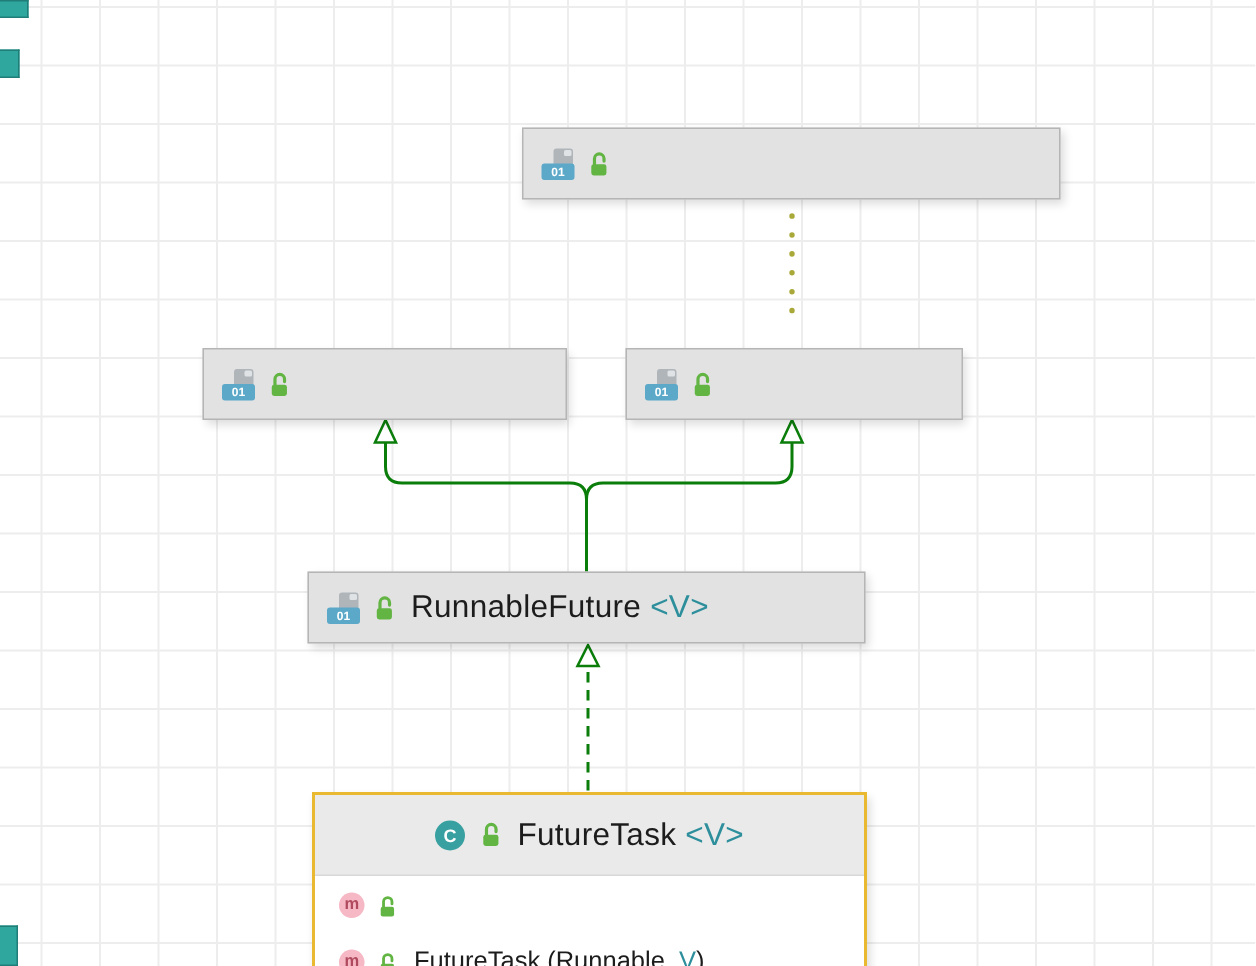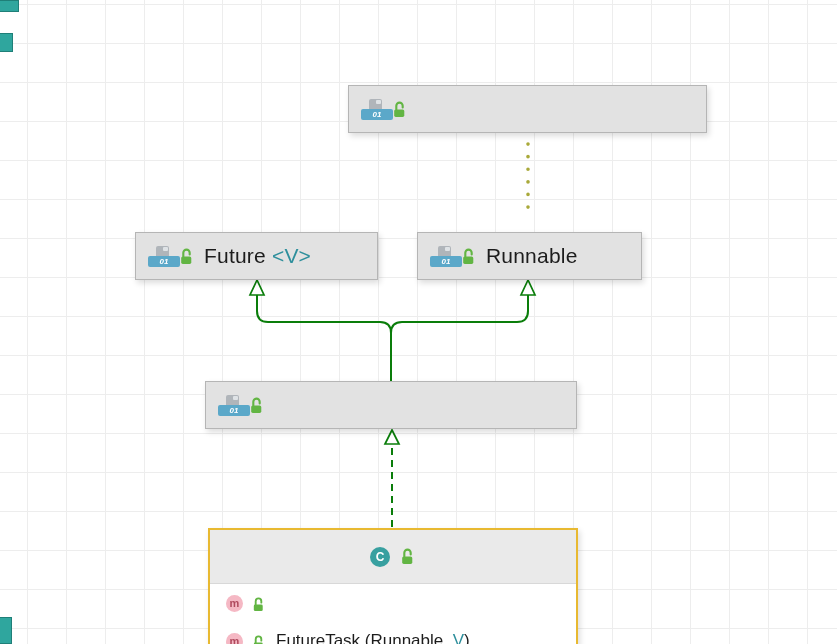--- a/index.html
+++ b/index.html
@@ -46,25 +46,24 @@
   .iface-icon{position:relative;width:21px;height:21px;flex:none;}
   .iface-icon .doc{
     position:absolute;right:0;top:0;width:13px;height:12px;
     background:#b0b5ba;border-radius:2px;
   }
   .iface-icon .doc::after{
     content:"";position:absolute;right:1px;top:1px;width:5px;height:4px;
     background:#dfe3e6;border-radius:1px;
   }
   .iface-icon .badge{
-    position:absolute;left:0;bottom:0;width:32px;height:11px;
+    position:absolute;left:0;bottom:0;width:22px;height:11px;
     background:var(--interface-badge-blue);color:#fff;
     font-size:8px;font-weight:bold;line-height:11px;text-align:center;
     border-radius:2px;
-    font-style:italic;
   }
   .lock{width:17px;height:17px;flex:none;display:flex;align-items:flex-end;}
   .class-icon{
     width:20px;height:20px;border-radius:50%;flex:none;
     background:var(--class-icon-teal);color:#fff;
     font-size:12px;font-weight:bold;
     display:flex;align-items:center;justify-content:center;
   }
   .method-icon{
     width:17px;height:17px;border-radius:50%;flex:none;
@@ -130,59 +129,59 @@
     <span class="iface-icon">
       <span class="doc"></span>
       <span class="badge">01</span>
     </span>
     <span class="lock">
       <svg viewBox="0 0 16 16" width="17" height="17">
         <path d="M5 8 V4.5 a3 3 0 0 1 6 0 V6" fill="none" style="stroke:var(--lock-green)" stroke-width="2" stroke-linecap="round"></path>
         <rect x="3" y="8" width="9.5" height="7" rx="1.5" style="fill:var(--lock-green)"></rect>
       </svg>
     </span>
-    <span class="title"><span>Future </span><span class="generic">&lt;V&gt;</span></span>
   </div>
 
   <div class="node" style="left:417px;top:232px;width:225px;height:48px;">
     <span class="iface-icon">
       <span class="doc"></span>
       <span class="badge">01</span>
     </span>
     <span class="lock">
       <svg viewBox="0 0 16 16" width="17" height="17">
         <path d="M5 8 V4.5 a3 3 0 0 1 6 0 V6" fill="none" style="stroke:var(--lock-green)" stroke-width="2" stroke-linecap="round"></path>
         <rect x="3" y="8" width="9.5" height="7" rx="1.5" style="fill:var(--lock-green)"></rect>
       </svg>
     </span>
-    <span class="title"><span>Runnable</span><span class="generic"></span></span>
   </div>
 
   <div class="node" style="left:205px;top:381px;width:372px;height:48px;">
     <span class="iface-icon">
       <span class="doc"></span>
       <span class="badge">01</span>
     </span>
     <span class="lock">
       <svg viewBox="0 0 16 16" width="17" height="17">
         <path d="M5 8 V4.5 a3 3 0 0 1 6 0 V6" fill="none" style="stroke:var(--lock-green)" stroke-width="2" stroke-linecap="round"></path>
         <rect x="3" y="8" width="9.5" height="7" rx="1.5" style="fill:var(--lock-green)"></rect>
       </svg>
     </span>
+    <span class="title"><span>RunnableFuture </span><span class="generic">&lt;V&gt;</span></span>
   </div>
 
   <div class="class-node" style="left:208px;top:528px;width:370px;height:136px;">
     <div class="class-header">
       <span class="class-icon">C</span>
       <span class="lock">
         <svg viewBox="0 0 16 16" width="17" height="17">
           <path d="M5 8 V4.5 a3 3 0 0 1 6 0 V6" fill="none" style="stroke:var(--lock-green)" stroke-width="2" stroke-linecap="round"></path>
           <rect x="3" y="8" width="9.5" height="7" rx="1.5" style="fill:var(--lock-green)"></rect>
         </svg>
       </span>
+      <span class="title"><span>FutureTask </span><span class="generic">&lt;V&gt;</span></span>
     </div>
     <div class="method-row">
       <span class="method-icon">m</span>
       <span class="lock">
         <svg viewBox="0 0 16 16" width="15" height="15">
           <path d="M5 8 V4.5 a3 3 0 0 1 6 0 V6" fill="none" style="stroke:var(--lock-green)" stroke-width="2" stroke-linecap="round"></path>
           <rect x="3" y="8" width="9.5" height="7" rx="1.5" style="fill:var(--lock-green)"></rect>
         </svg>
       </span>
     </div>

